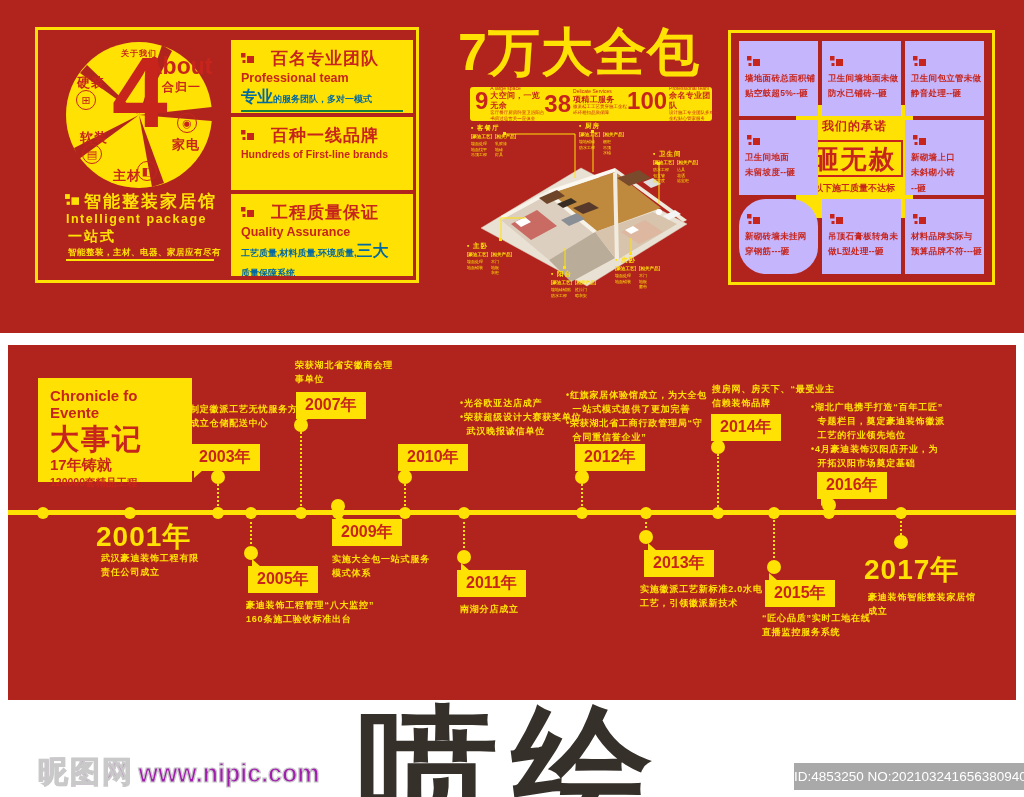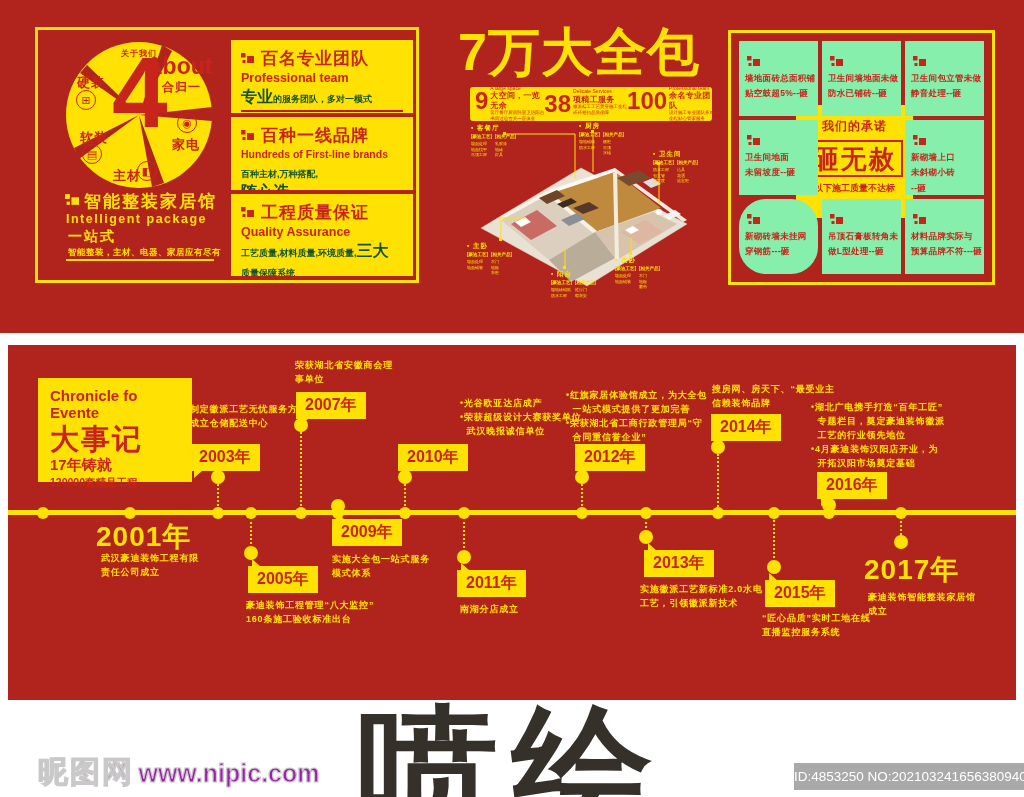--- a/index.html
+++ b/index.html
@@ -19,45 +19,45 @@
   .hall-icon{position:absolute;left:65px;top:193px;color:#ffe104;}
   .hall-title{position:absolute;left:84px;top:190px;font-size:17px;font-weight:900;color:#ffe104;letter-spacing:2px;}
   .hall-en{position:absolute;left:66px;top:212px;font-size:12.5px;font-weight:900;color:#ffe104;letter-spacing:1.5px;}
   .hall-l1{position:absolute;left:68px;top:228px;font-size:14px;font-weight:900;color:#ffe104;letter-spacing:2px;}
   .hall-l2{position:absolute;left:68px;top:247px;font-size:8.5px;font-weight:bold;color:#ffe104;letter-spacing:0.5px;}
   .hall-ul{position:absolute;left:66px;top:259px;width:148px;height:2px;background:#ffe104;}
   svg.sq{fill:currentColor;display:block;}
   
   .features{position:absolute;left:231px;top:40px;width:182px;}
   .feature{background:#ffe104;box-sizing:border-box;padding:7px 10px 0 10px;margin-bottom:4px;overflow:hidden;}
-  .f-head{display:flex;align-items:center;gap:7px;color:#c7251c;}
+  .f-head{display:flex;align-items:center;gap:17px;color:#c7251c;}
   .f-title{font-size:17px;font-weight:900;color:#c7251c;letter-spacing:1px;}
   .f-en{font-size:12.5px;font-weight:900;color:#c7251c;margin-top:1px;white-space:nowrap;}
-  .f-desc{margin-top:2px;border-bottom:2px solid #b91c1c;padding-bottom:3px;color:#14532d;line-height:1.25;}
+  .f-desc{margin-top:2px;border-bottom:2px solid #15803d;padding-bottom:3px;color:#0369a1;line-height:1.25;}
   .f-sm{font-size:9px;font-weight:bold;}
   .f-big{font-size:16px;font-weight:900;}
   
   .pkg-headline{position:absolute;left:458px;top:26px;font-size:52px;font-weight:900;color:#ffe104;letter-spacing:1px;line-height:1;}
   .stats-bar{position:absolute;left:470px;top:87px;width:242px;height:34px;background:#ffe104;border-radius:3px;
              display:flex;align-items:center;justify-content:space-between;padding:0 5px;box-sizing:border-box;}
   .stat{display:flex;align-items:flex-start;gap:2px;}
   .stat-num{font-size:24px;font-weight:900;color:#c7251c;line-height:30px;}
   .stat-en{font-size:5px;color:#c7251c;line-height:1.1;}
   .stat-label{font-size:8px;font-weight:900;color:#c7251c;letter-spacing:0.3px;line-height:1.2;}
   .stat-sub{font-size:4.5px;color:#c7251c;line-height:1.35;white-space:pre;}
   
   .plan{position:absolute;left:453px;top:120px;width:264px;height:190px;}
   .callout{position:absolute;color:#ffe104;}
   .co-head{font-size:6.5px;font-weight:900;letter-spacing:1px;}
   .co-cols{display:flex;gap:3px;margin-top:1px;}
   .co-ct{font-size:4.5px;font-weight:bold;line-height:1.5;}
   .co-it{font-size:4px;line-height:1.45;}
   
   .promise-frame{position:absolute;left:728px;top:30px;width:267px;height:255px;border:3px solid #ffe104;box-sizing:border-box;}
-  .cell{position:absolute;width:79px;height:75px;background:#86efac;}
+  .cell{position:absolute;width:79px;height:75px;background:#c4b5fd;}
   .cell-icon{position:absolute;left:8px;top:14px;color:#c7251c;}
   .cell-text{position:absolute;left:6px;top:30px;font-size:8.5px;font-weight:900;color:#c7251c;
              letter-spacing:0.3px;line-height:1.8;white-space:pre;}
   .promise-center{position:absolute;left:65px;top:72px;width:117px;height:113px;background:#ffe104;text-align:center;}
   .pc-title{margin-top:13px;font-size:12px;font-weight:900;color:#c7251c;letter-spacing:1px;}
   .pc-frame{margin:5px auto 0;width:92px;border:2px solid #c7251c;padding:4px 0 3px;}
   .pc-slogan{font-size:26px;font-weight:900;color:#c7251c;letter-spacing:2px;line-height:1;}
   .pc-sub{margin-top:5px;font-size:9px;font-weight:900;color:#c7251c;}
   
   .tl-panel{position:absolute;left:8px;top:345px;width:1008px;height:355px;background:#b1241e;}
@@ -155,24 +155,20 @@
             <div>
               <svg class="sq" width="13" height="13" viewBox="0 0 13 13">
                 <rect x="0" y="1" width="4.5" height="4.5"></rect>
                 <rect x="6" y="4" width="7" height="7"></rect>
                 <rect x="1.5" y="8" width="3" height="3"></rect>
               </svg>
             </div>
             <div class="f-title">百种一线品牌</div>
           </div>
           <div class="f-en" style="font-size: 10.5px;">Hundreds of First-line brands</div>
-          <div class="f-desc">
-            <div><span class="f-sm">百种主材,万种搭配,</span></div>
-            <div><span class="f-big">随心选</span></div>
-          </div>
         </div>
         <div class="feature" style="height: 82px;">
           <div class="f-head">
             <div>
               <svg class="sq" width="13" height="13" viewBox="0 0 13 13">
                 <rect x="0" y="1" width="4.5" height="4.5"></rect>
                 <rect x="6" y="4" width="7" height="7"></rect>
                 <rect x="1.5" y="8" width="3" height="3"></rect>
               </svg>
             </div>

